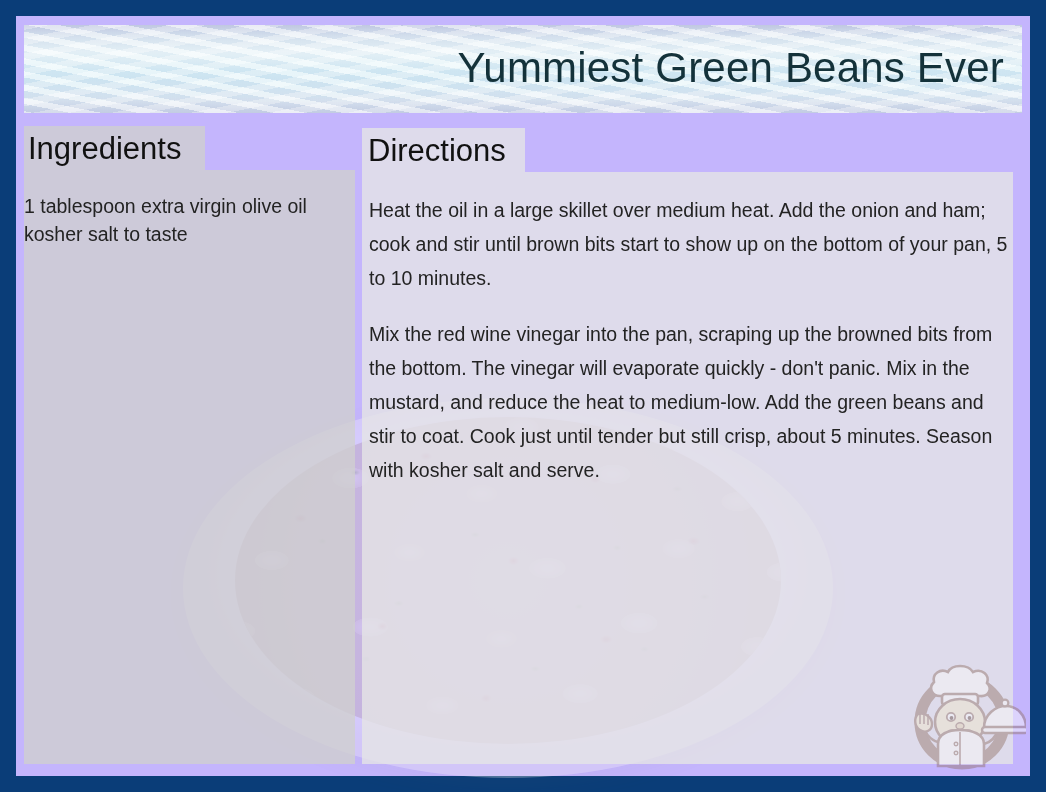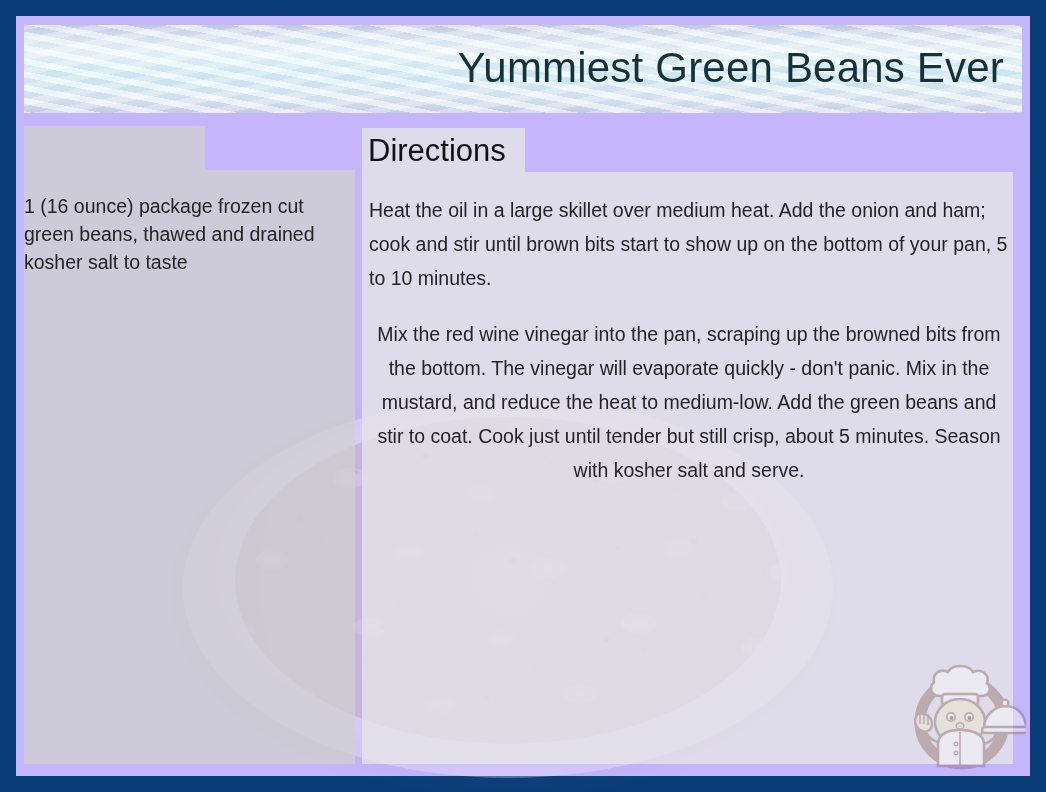--- a/index.html
+++ b/index.html
@@ -230,21 +230,21 @@
   .dir-body {
     position: absolute;
     left: 369px;
     top: 193px;
     width: 640px;
     font-size: 19.5px;
     line-height: 34px;
     color: #232323;
   }
   .dir-body p { margin: 0 0 22px 0; }
-  .dir-body p:last-child { margin-bottom: 0; text-align: center; }
+  .dir-body p:last-child { margin-bottom: 0; }
 
   
   .chef-logo {
     position: absolute;
     left: 898px;
     top: 648px;
     width: 128px;
     height: 128px;
     opacity: 0.42;
   }
@@ -266,22 +266,23 @@
   </div>
 
   <div class="banner">
     <div class="banner-weave"></div>
     <div class="banner-gloss"></div>
     <div class="banner-title">Yummiest Green Beans Ever</div>
   </div>
 
   <div class="panel-ing-tab"></div>
   <div class="panel-ing-body"></div>
+  <div class="heading heading-ing">Ingredients</div>
   <div class="ing-list">
-    <div>1 (16 ounce) package frozen cut green beans, thawed and drained</div>
+    <div>1 tablespoon extra virgin olive oil</div>
     <div>kosher salt to taste</div>
   </div>
 
   <div class="panel-dir-tab"></div>
   <div class="panel-dir-body"></div>
   <div class="heading heading-dir">Directions</div>
   <div class="dir-body">
     <p>Heat the oil in a large skillet over medium heat. Add the onion and ham; cook and stir until brown bits start to show up on the bottom of your pan, 5 to 10 minutes.</p>
     <p>Mix the red wine vinegar into the pan, scraping up the browned bits from the bottom. The vinegar will evaporate quickly - don't panic. Mix in the mustard, and reduce the heat to medium-low. Add the green beans and stir to coat. Cook just until tender but still crisp, about 5 minutes. Season with kosher salt and serve.</p>
   </div>

